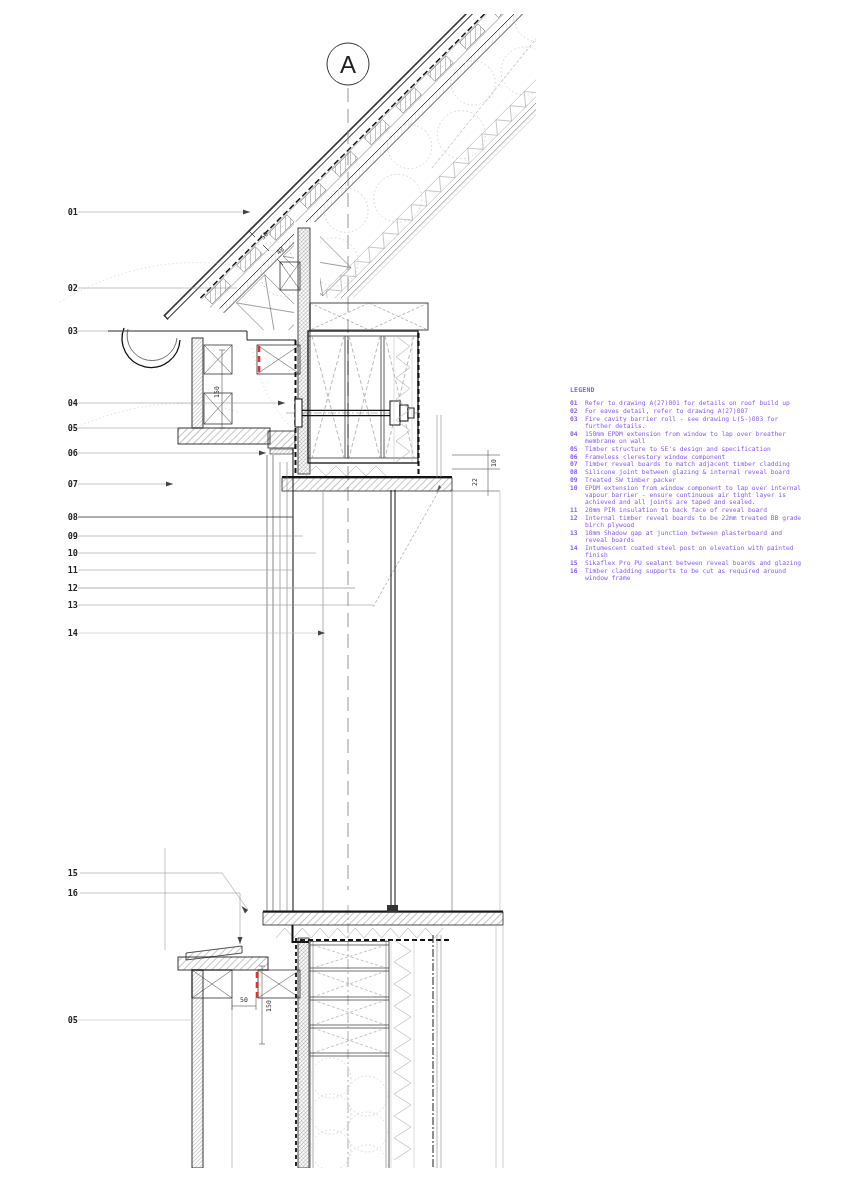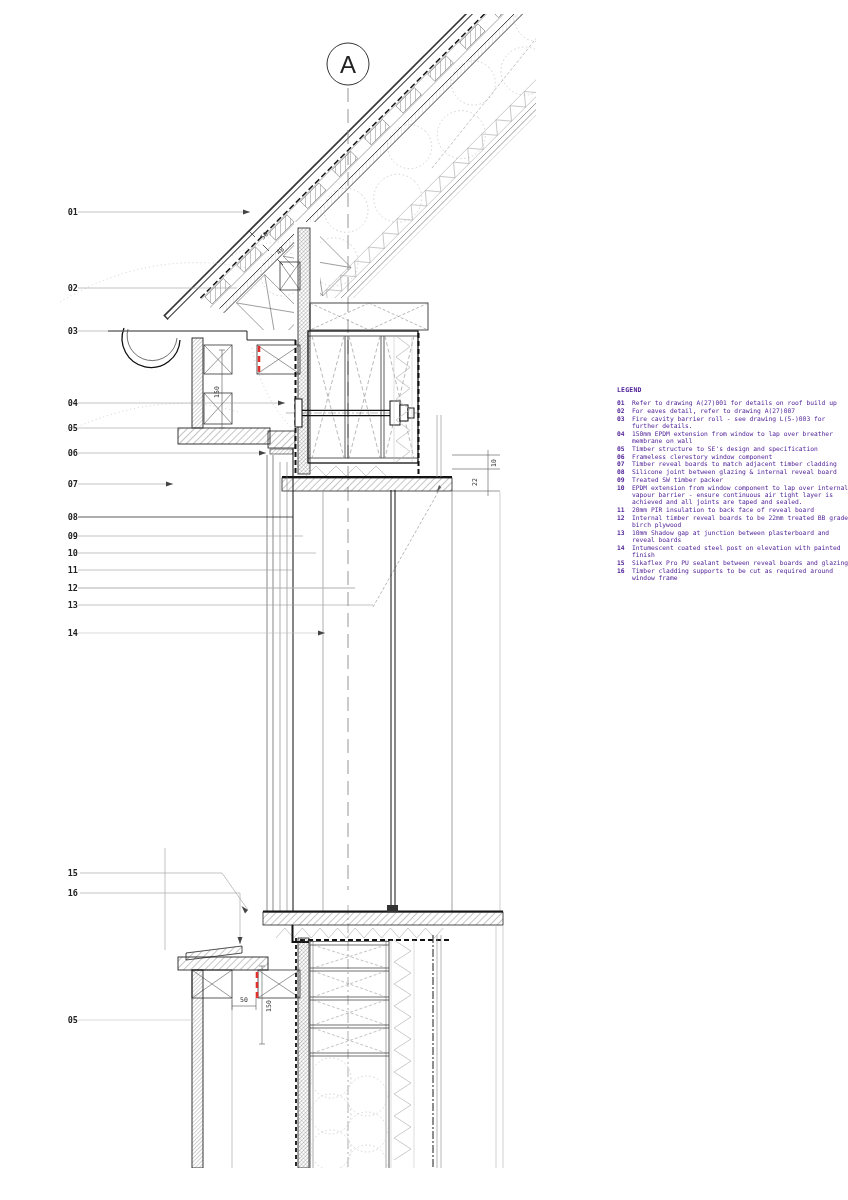--- a/index.html
+++ b/index.html
@@ -2,21 +2,21 @@
 <html><head>
 <meta charset="utf-8">
 <style>
   html,body{margin:0;padding:0;background:#fff;}
   #stage{position:relative;width:848px;height:1200px;background:#fff;overflow:hidden;
          font-family:"DejaVu Sans Mono", monospace;}
   svg{position:absolute;left:0;top:0;}
   .callout{font-family:"DejaVu Sans Mono",monospace;font-size:8.5px;fill:#222;font-weight:700;}
   .dim{font-family:"DejaVu Sans Mono",monospace;font-size:6.5px;fill:#333;}
   .marker-letter{font-family:"Liberation Sans",sans-serif;font-size:24px;fill:#222;}
-  #legend{position:absolute;left:570px;top:386px;width:232px;color:#4c1d95;margin-left:47px;}
+  #legend{position:absolute;left:570px;top:386px;width:232px;color:#8b5cf6;}
   #legend .ltitle{font-size:6.5px;font-weight:700;letter-spacing:0.2px;margin-bottom:5px;}
   .lrow{display:flex;font-size:6.3px;line-height:7.3px;margin-bottom:0.5px;}
   .lno{width:15px;flex:none;font-weight:700;}
   .ltext{flex:1;}
 </style>
 </head>
 <body>
 
 <div id="stage">
 

